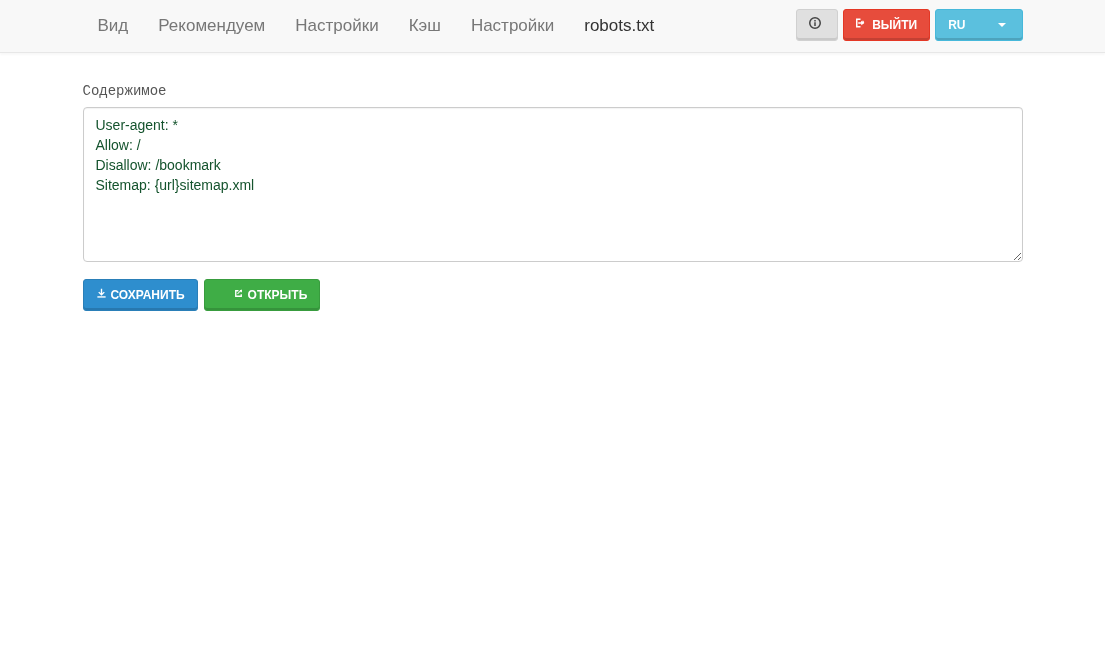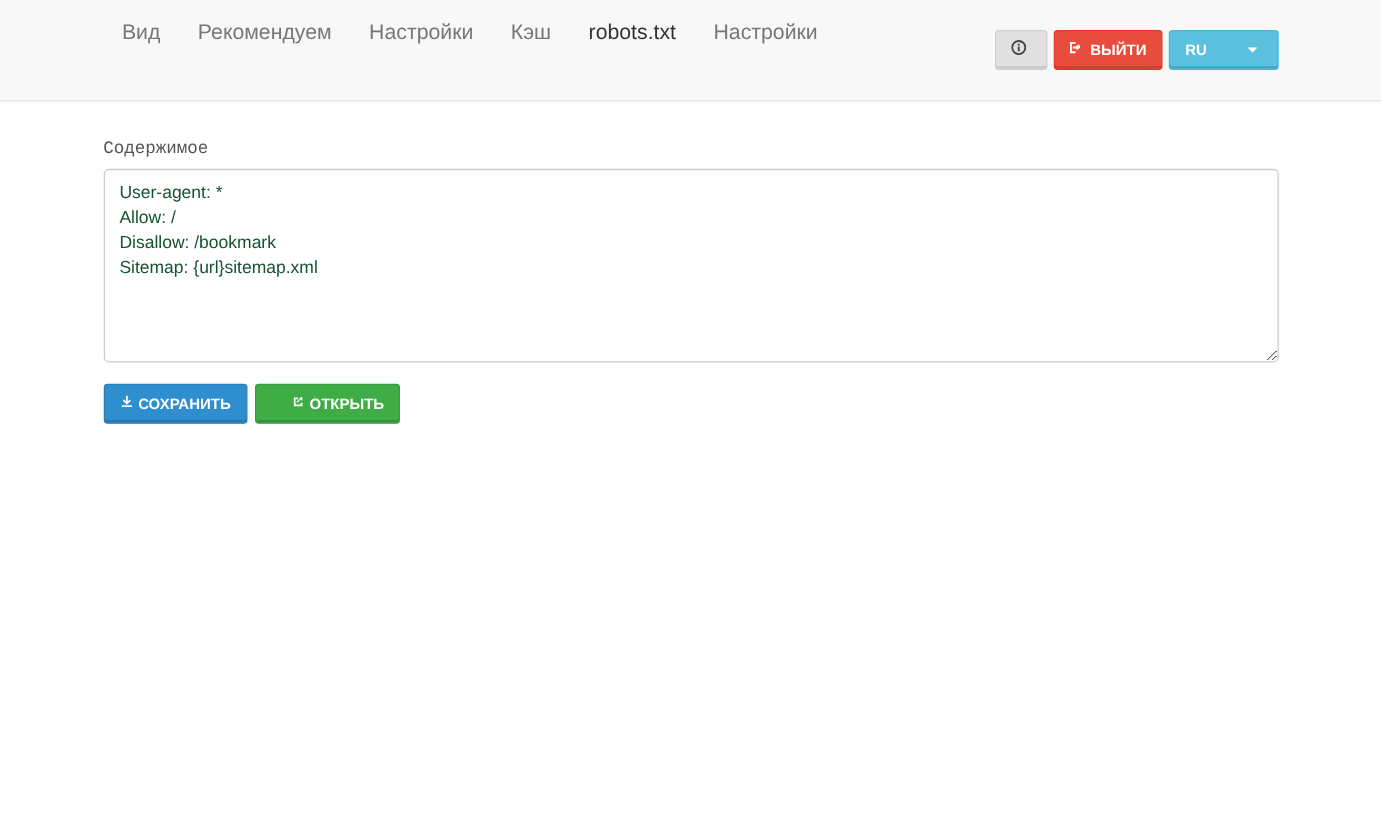--- a/index.html
+++ b/index.html
@@ -19,21 +19,21 @@
   width: 940px;
   margin: 0 auto;
   padding: 0;
 }
 .nav {
   display: flex;
   align-items: center;
   list-style: none;
 }
 .nav-left { float: left; }
-.nav-right { float: right; display: flex; align-items: center; padding: 24px 0; }
+.nav-right { float: right; display: flex; align-items: center; padding: 9px 0; }
 .nav-item {
   padding: 16px 15px;
   color: #777;
   font-size: 17px;
   text-decoration: none;
   cursor: pointer;
   font-weight: 500;
 }
 .nav-item.active { color: #333; }
 .btn {
@@ -133,22 +133,22 @@
 </head>
 <body>
 
 <div class="navbar">
   <div class="container clearfix">
     <ul class="nav nav-left">
       <li class="nav-item">Вид</li>
       <li class="nav-item">Рекомендуем</li>
       <li class="nav-item">Настройки</li>
       <li class="nav-item">Кэш</li>
+      <li class="nav-item">Настройки</li>
       <li class="nav-item active">robots.txt</li>
-      <li class="nav-item">Настройки</li>
     </ul>
     <div class="nav-right">
       <button class="btn btn-default">
         <span class="icon">
           <svg width="12" height="12" viewBox="0 0 16 16" fill="currentColor">
               <circle cx="8" cy="8" r="7" fill="none" stroke="currentColor" stroke-width="2"></circle>
               <rect x="7" y="7" width="2" height="5"></rect>
               <rect x="7" y="4" width="2" height="2"></rect>
             </svg>
         </span>

